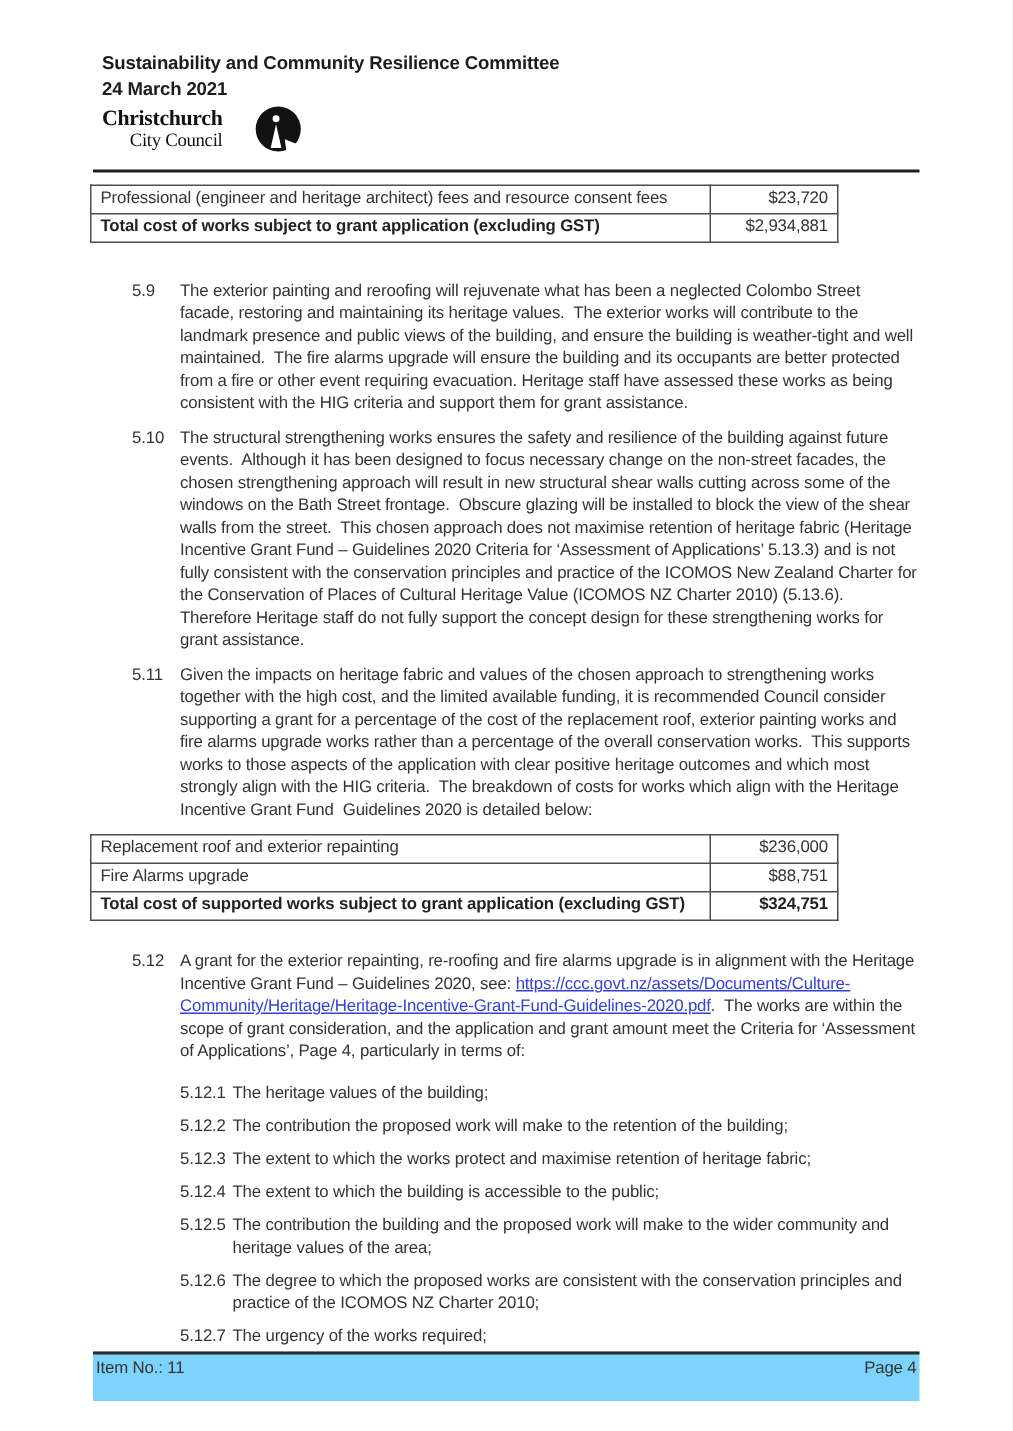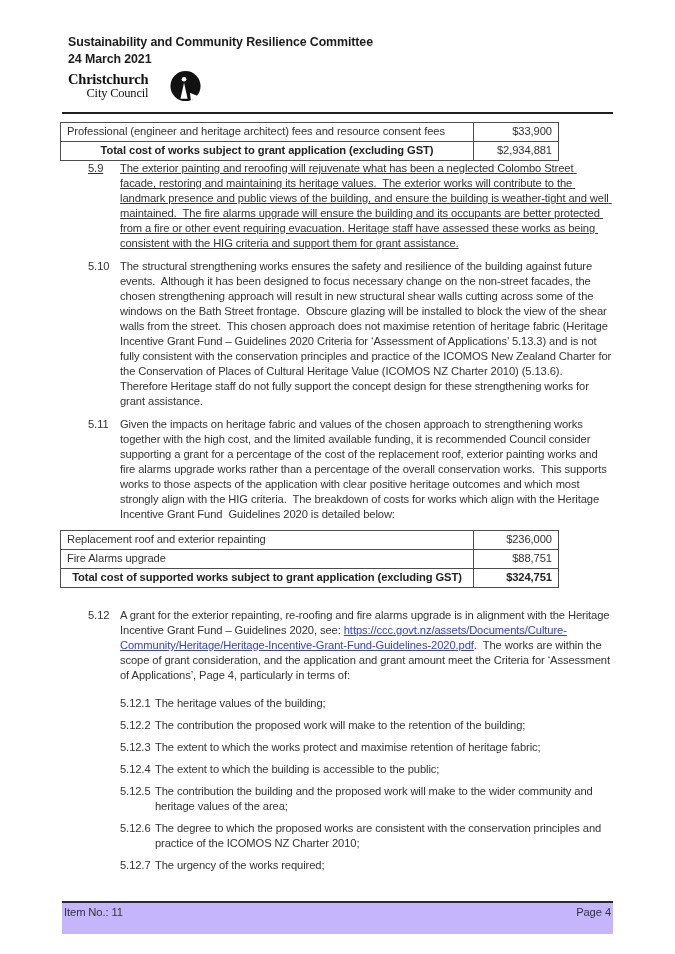--- a/index.html
+++ b/index.html
@@ -48,44 +48,44 @@
     margin: 8px 0 0 60px;
     width: 499px;
     table-layout: fixed;
   }
   table.cost-table td {
     border: 1px solid #4d4d4d;
     padding: 1px 6px 2px 6px;
     vertical-align: top;
   }
   td.cell-value { width: 72px; text-align: right; }
-  .bold { font-weight: bold; color: #222; text-align: center; }
+  .bold { font-weight: bold; color: #222; }
 
   
   .para { display: flex; margin: 8px 63px 0 88px; }
   .para .num { width: 32px; flex-shrink: 0; }
   .para .ptext { flex: 1; white-space: pre-wrap; }
-  .mt15 { margin-top: 0; text-decoration: underline; }
+  .mt15 { margin-top: 25px; }
   .mt11 { margin-top: 11px; }
   .mt20 { margin-top: 20px; }
 
   .subpara { display: flex; margin: 7px 63px 0 120px; }
   .subpara .subnum { width: 35px; flex-shrink: 0; }
   .subpara .ptext { flex: 1; white-space: pre-wrap; }
   .first-sub { margin-top: 13px; }
 
   a.doc-link { color: #3340d6; text-decoration: underline; cursor: pointer; }
 
   
   .footer {
     position: absolute;
     left: 62px;
     right: 62px;
     top: 901px;
-    background: #c4b5fd;
+    background: #7dd3fc;
     border-top: 2px solid #2a2a2a;
     display: flex;
     justify-content: space-between;
     padding: 2px 2px 14px 2px;
     font-size: 11.2px;
     color: #333;
     z-index: 5;
   }
 </style>
 </head>
@@ -112,21 +112,21 @@
         </svg>
       </span>
     </div>
   </div>
   <div class="header-rule"></div>
 
   <table class="cost-table">
     <tbody>
       <tr>
         <td class="cell-label">Professional (engineer and heritage architect) fees and resource consent fees</td>
-        <td class="cell-value">$33,900</td>
+        <td class="cell-value">$23,720</td>
       </tr>
       <tr>
         <td class="cell-label bold">Total cost of works subject to grant application (excluding GST)</td>
         <td class="cell-value">$2,934,881</td>
       </tr>
     </tbody>
   </table>
 
   <div class="para mt15">
     <span class="num">5.9</span>

